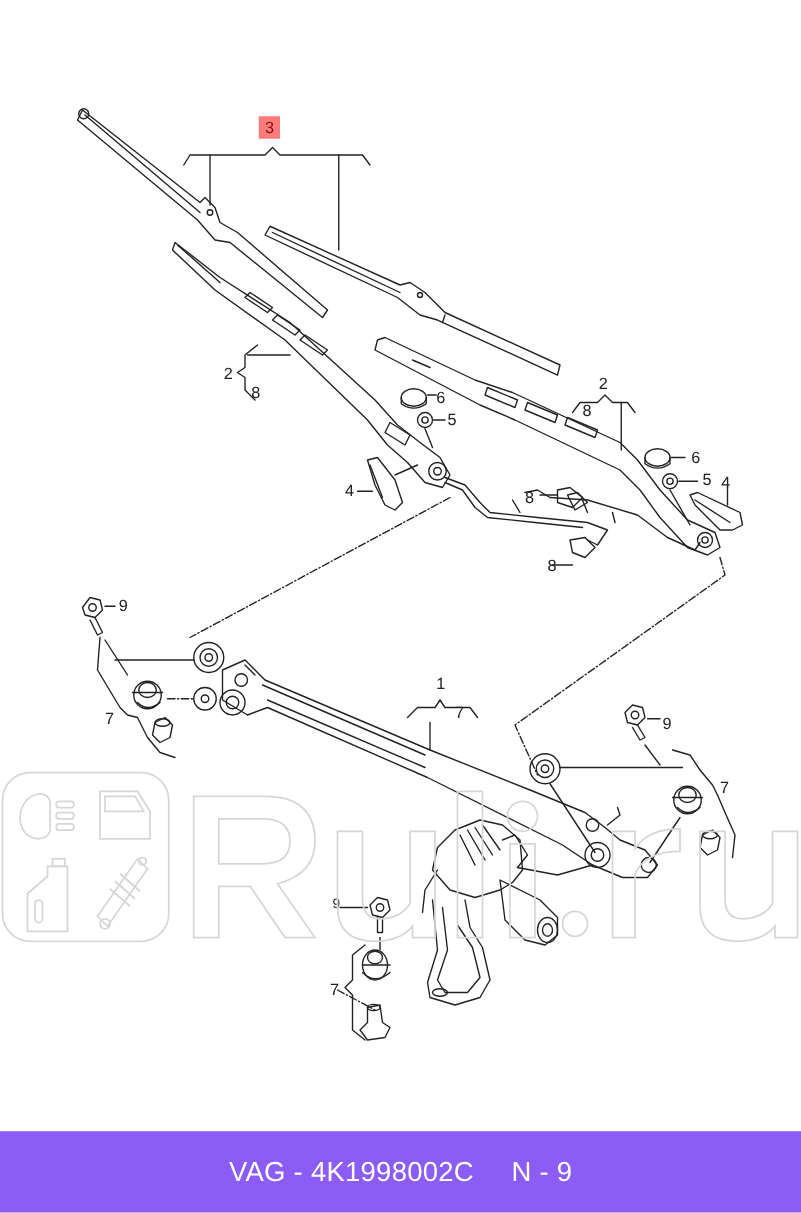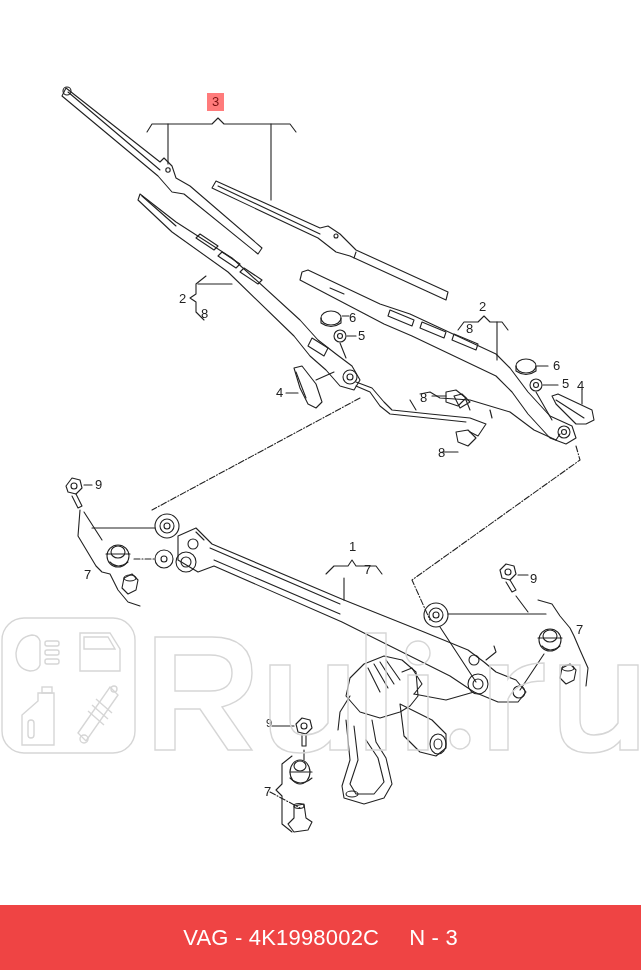--- a/index.html
+++ b/index.html
@@ -2,21 +2,21 @@
 <html><head>
   <meta charset="utf-8">
   <style>
     html, body { margin: 0; padding: 0; background: #ffffff; }
     body { width: 641px; height: 970px; position: relative; overflow: hidden; font-family: "Liberation Sans", sans-serif; }
     #canvas { position: absolute; left: 0; top: 0; width: 641px; height: 905px; }
     #canvas svg { position: absolute; left: 0; top: 0; }
     .lbl { position: absolute; font-family: "Liberation Sans", sans-serif; font-size: 13px; color: #222; line-height: 1; }
     .lbl-hl { background: #ff7b7b; color: #7a1010; padding: 2px 5px 3px 5px; }
     #watermark { position: absolute; left: 0; top: 615px; width: 641px; height: 140px; pointer-events: none; }
-    #footer { position: absolute; left: 0; top: 905px; width: 641px; height: 65px; background: #ef4444; display: flex; align-items: center; justify-content: center; }
+    #footer { position: absolute; left: 0; top: 905px; width: 641px; height: 65px; background: #8b5cf6; display: flex; align-items: center; justify-content: center; }
     #footer .ft { color: #ffffff; font-family: "Liberation Sans", sans-serif; font-size: 22px; letter-spacing: 0.2px; }
     #footer .gap { display: inline-block; width: 30px; }
   </style>
 </head>
 <body>
 
 <div id="canvas">
   <svg width="641" height="905" viewBox="0 0 641 905" fill="none" stroke="#222" stroke-width="1.1" stroke-linecap="round" stroke-linejoin="round">
 
     <g>
@@ -303,14 +303,14 @@
       <circle cx="460" cy="124" r="10"></circle>
       <path d="M490 50 L508 50 L508 64 Q518 48 544 48 L544 66 Q516 66 508 84 L508 135 L490 135 Z"></path>
       <path d="M560 50 L560 110 Q560 138 590 138 Q610 138 620 126 L620 135 L638 135 L638 50 L618 50 L618 108 Q610 120 594 120 Q580 120 580 104 L580 50 Z"></path>
     </g>
   </svg>
 </div>
 
 <div id="footer">
   <span class="ft">VAG - 4K1998002C</span>
   <span class="gap"></span>
-  <span class="ft">N - 3</span>
+  <span class="ft">N - 9</span>
 </div>
 
 </body></html>

